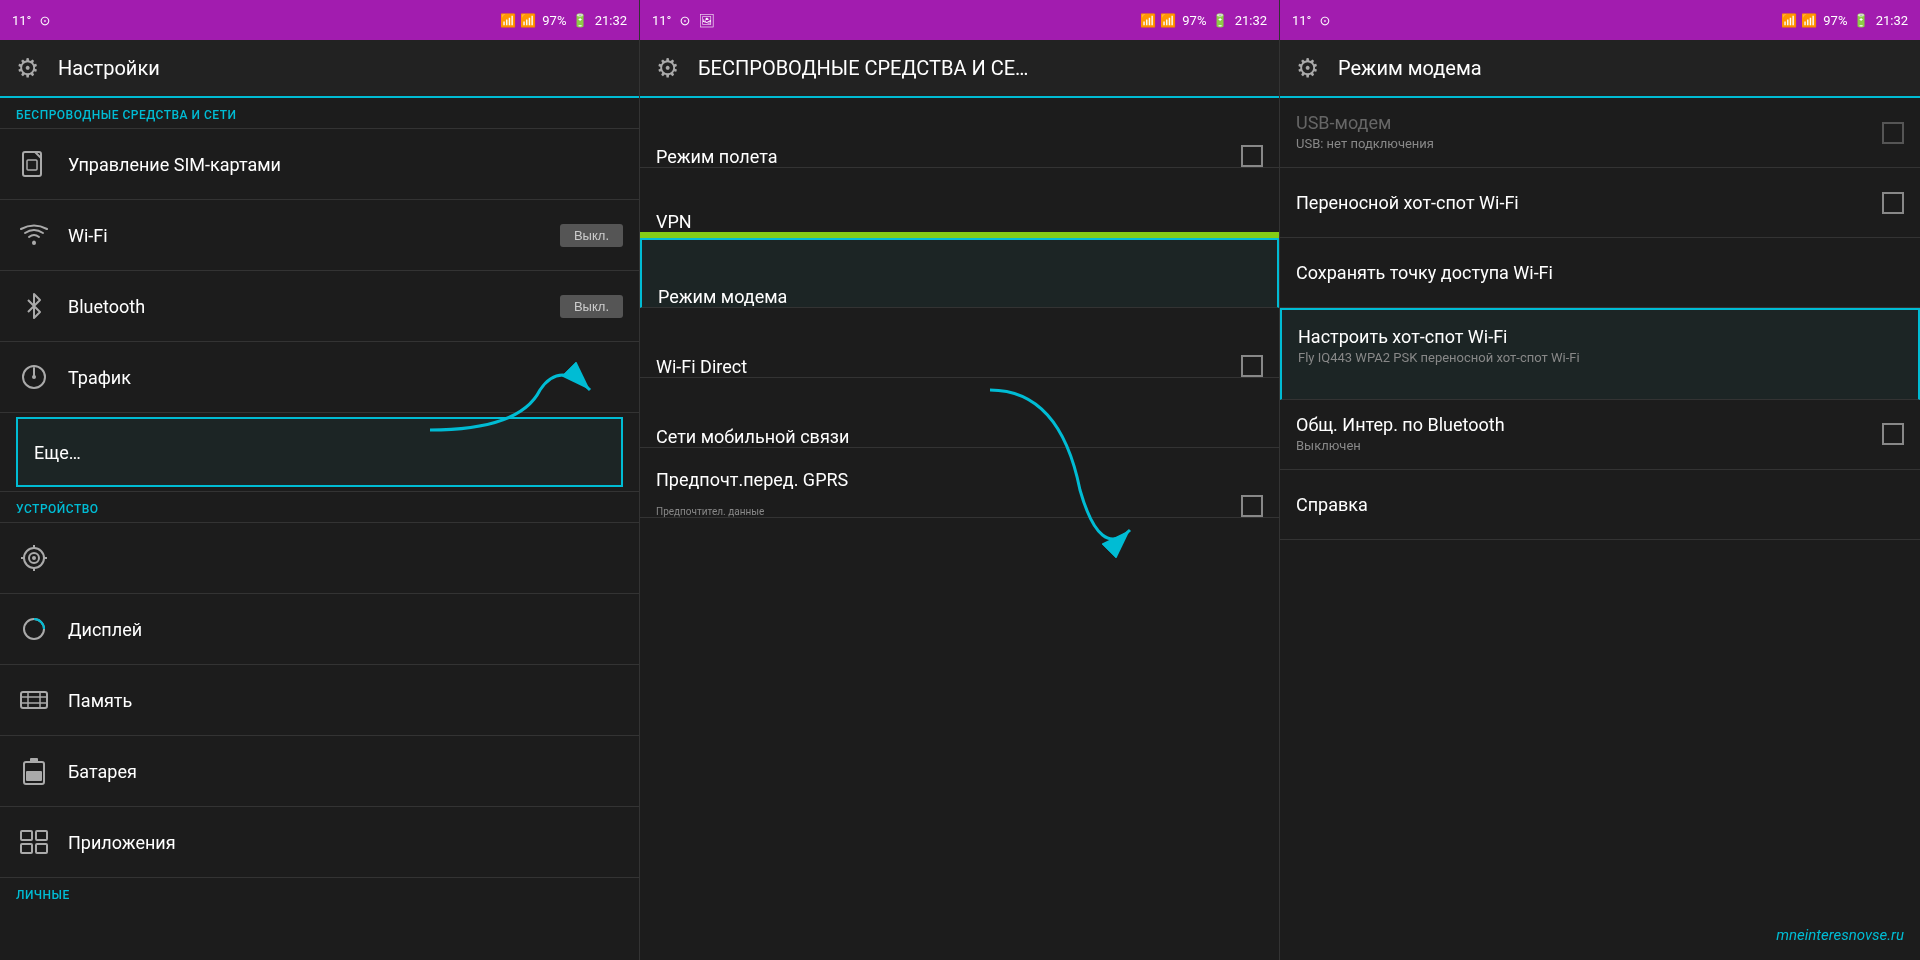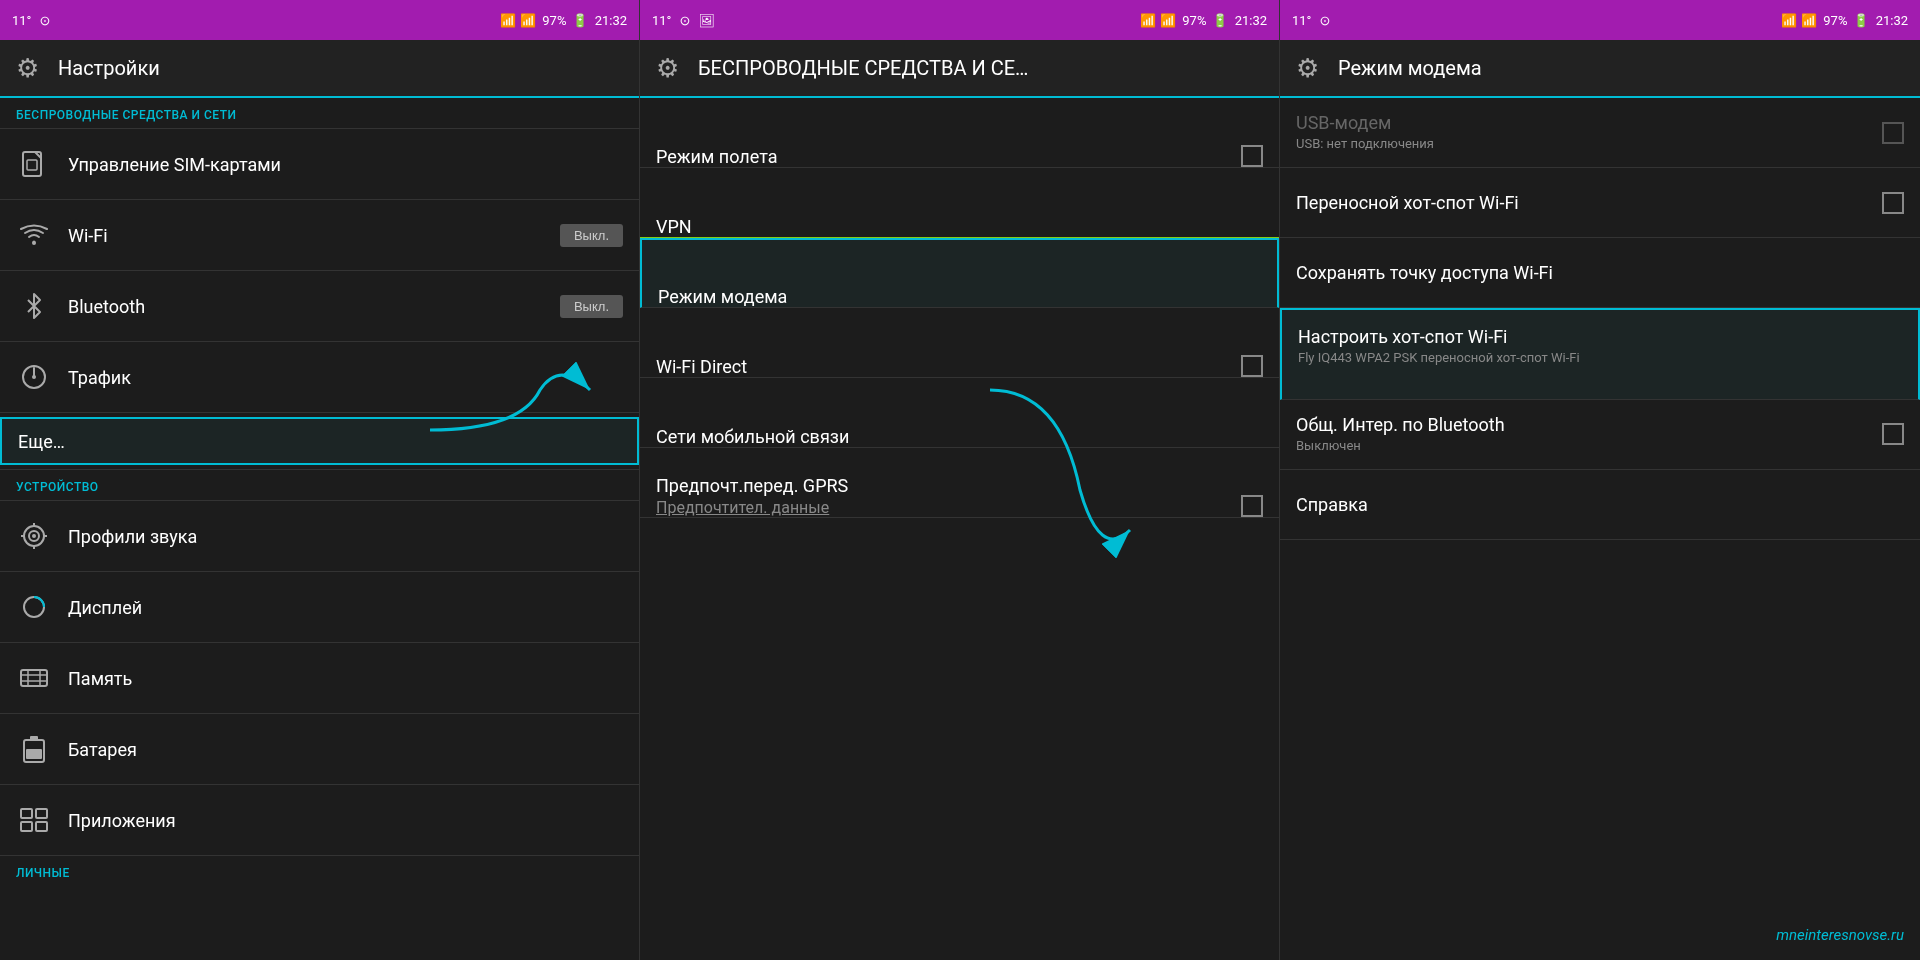--- a/index.html
+++ b/index.html
@@ -121,23 +121,22 @@
       flex-direction: column;
       justify-content: center;
     }
     .menu-item-label {
       color: #fff;
       font-size: 18px;
       font-weight: 400;
     }
     .menu-item-sublabel {
       color: #888;
-      font-size: 16px;
-      margin-top: 2px;
-      text-decoration: underline;
+      font-size: 10px;
+      margin-top: 16px;
     }
     .menu-item-toggle {
       background: #555;
       border: none;
       color: #ccc;
       font-size: 13px;
       padding: 4px 14px;
       border-radius: 3px;
       cursor: pointer;
     }
@@ -301,21 +300,21 @@
         <path d="M13 13 L13 4" stroke="#aaa" stroke-width="2" stroke-linecap="round"></path>
         <circle cx="13" cy="13" r="2" fill="#aaa"></circle>
       </svg>
     </div>
     <div class="menu-item-content">
       <span class="menu-item-label">Трафик</span>
     </div>
   </div>
   <div class="divider"></div>
 
-  <div class="menu-item boxed" style="height:48px; margin: 4px 0;">
+  <div class="menu-item boxed" style="height:70px; margin: 4px 16px;">
     <div class="menu-item-content">
       <span class="menu-item-label">Еще…</span>
     </div>
   </div>
   <div class="divider"></div>
 
   <div class="section-header">УСТРОЙСТВО</div>
   <div class="divider"></div>
 
   <div class="menu-item">
@@ -323,23 +322,20 @@
       <svg width="28" height="28" viewBox="0 0 28 28" fill="none">
         <circle cx="14" cy="14" r="10" stroke="#aaa" stroke-width="2"></circle>
         <circle cx="14" cy="14" r="5" stroke="#aaa" stroke-width="2"></circle>
         <circle cx="14" cy="14" r="2" fill="#aaa"></circle>
         <line x1="4" y1="14" x2="1" y2="14" stroke="#aaa" stroke-width="2"></line>
         <line x1="24" y1="14" x2="27" y2="14" stroke="#aaa" stroke-width="2"></line>
         <line x1="14" y1="4" x2="14" y2="1" stroke="#aaa" stroke-width="2"></line>
         <line x1="14" y1="24" x2="14" y2="27" stroke="#aaa" stroke-width="2"></line>
       </svg>
     </div>
-    <div class="menu-item-content">
-      <span class="menu-item-label">Профили звука</span>
-    </div>
   </div>
   <div class="divider"></div>
 
   <div class="menu-item">
     <div class="menu-item-icon">
       <svg width="28" height="28" viewBox="0 0 28 28" fill="none">
         <circle cx="14" cy="14" r="10" stroke="#aaa" stroke-width="2"></circle>
         <path d="M14 4 A10 10 0 0 1 24 14" stroke="#00bcd4" stroke-width="2" fill="none"></path>
       </svg>
     </div>
@@ -418,21 +414,21 @@
     <span class="title-bar-text">БЕСПРОВОДНЫЕ СРЕДСТВА И СЕ…</span>
   </div>
 
   <div class="menu-item-no-icon" style="border-bottom:1px solid #333;">
     <div class="menu-item-content">
       <span class="menu-item-label">Режим полета</span>
     </div>
     <div class="checkbox"></div>
   </div>
 
-  <div class="menu-item-no-icon" style="border-bottom:1px solid #84cc16;">
+  <div class="menu-item-no-icon" style="border-bottom:6px solid #84cc16;">
     <div class="menu-item-content">
       <span class="menu-item-label">VPN</span>
     </div>
   </div>
 
   <div class="menu-item-no-icon boxed" style="border-bottom:1px solid #333; margin: 0;">
     <div class="menu-item-content">
       <span class="menu-item-label">Режим модема</span>
     </div>
   </div>

